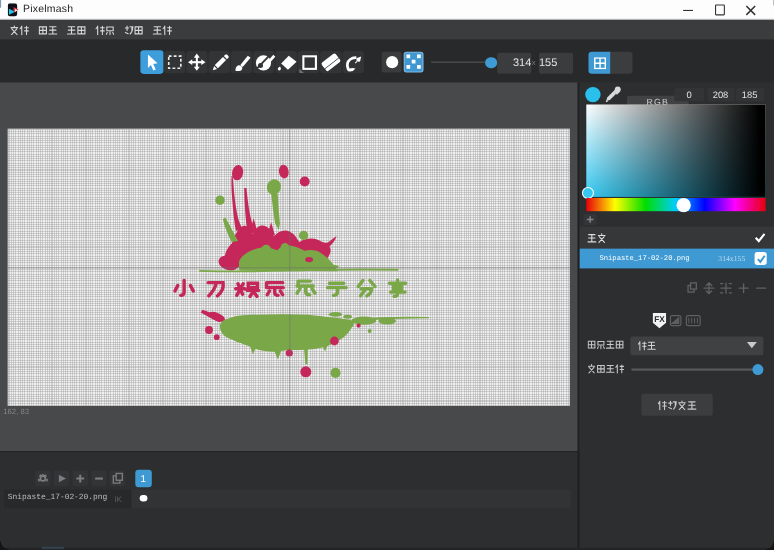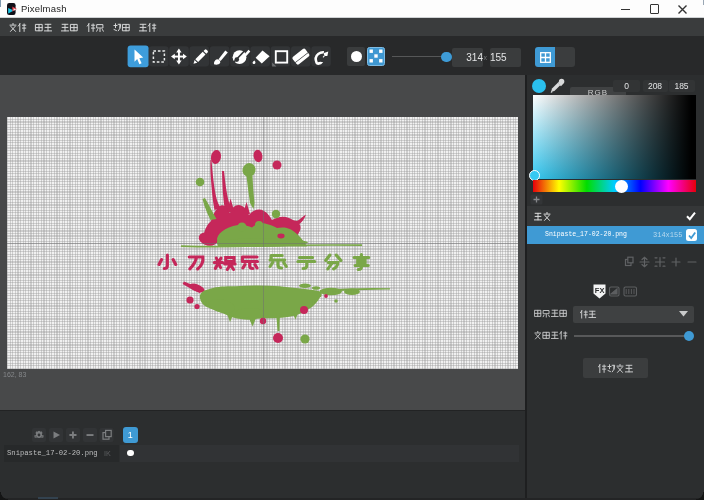--- a/index.html
+++ b/index.html
@@ -272,21 +272,21 @@
 <div class="abs" style="left:527px;top:206px;width:177px;height:20px;background:#353738"></div>
 <svg class="abs" style="left:534px;top:212px;color:#dcdddd" width="18" height="9" viewBox="0 0 18 9">
     <use href="#gB"></use>
     <use href="#gC" x="9"></use>
   </svg>
 <svg class="abs" style="left:685px;top:210px" width="12" height="12" viewBox="0 0 12 12">
     <path d="M2,6.2 L4.8,9.2 L10,2.6" stroke="#fff" stroke-width="2" fill="none"></path>
   </svg>
 <div class="abs" style="left:527px;top:226px;width:177px;height:17.5px;background:#3f9ad4"></div>
 <div class="abs" style="left:545px;top:230.5px;font-family:'Liberation Mono',monospace;font-size:6.5px;color:#fff">Snipaste_17-02-20.png</div>
-<div class="abs" style="left:653px;top:230.5px;font-family:Liberation Mono, monospace;font-size:7px;color:#b7d9ee">314x155</div>
+<div class="abs" style="left:653px;top:230.5px;font-family:Liberation Serif, serif;font-size:7px;color:#b7d9ee">314x155</div>
 <div class="abs" style="left:686px;top:229px;width:11px;height:11.5px;background:#fff;border-radius:2.5px"></div>
 <svg class="abs" style="left:686.5px;top:229.5px" width="10" height="11" viewBox="0 0 10 11">
     <path d="M2,5.5 L4.2,8 L8.2,2.5" stroke="#3f9ad4" stroke-width="1.8" fill="none"></path>
   </svg>
 
 <svg class="abs" style="left:624px;top:256px" width="75" height="12" viewBox="0 0 75 12">
  <g fill="none" stroke="#606264" stroke-width="1.2" stroke-linecap="round">
   <rect x="1.5" y="3.5" width="5.5" height="6"></rect>
       <rect x="3.8" y="1.2" width="5.2" height="5.6" fill="#2c2e2f"></rect>
   <path d="M20.5,1.5 V10.5 M16,6 H25 M18,3.5 L20.5,1.2 L23,3.5 M18,8.5 L20.5,10.8 L23,8.5"></path>

